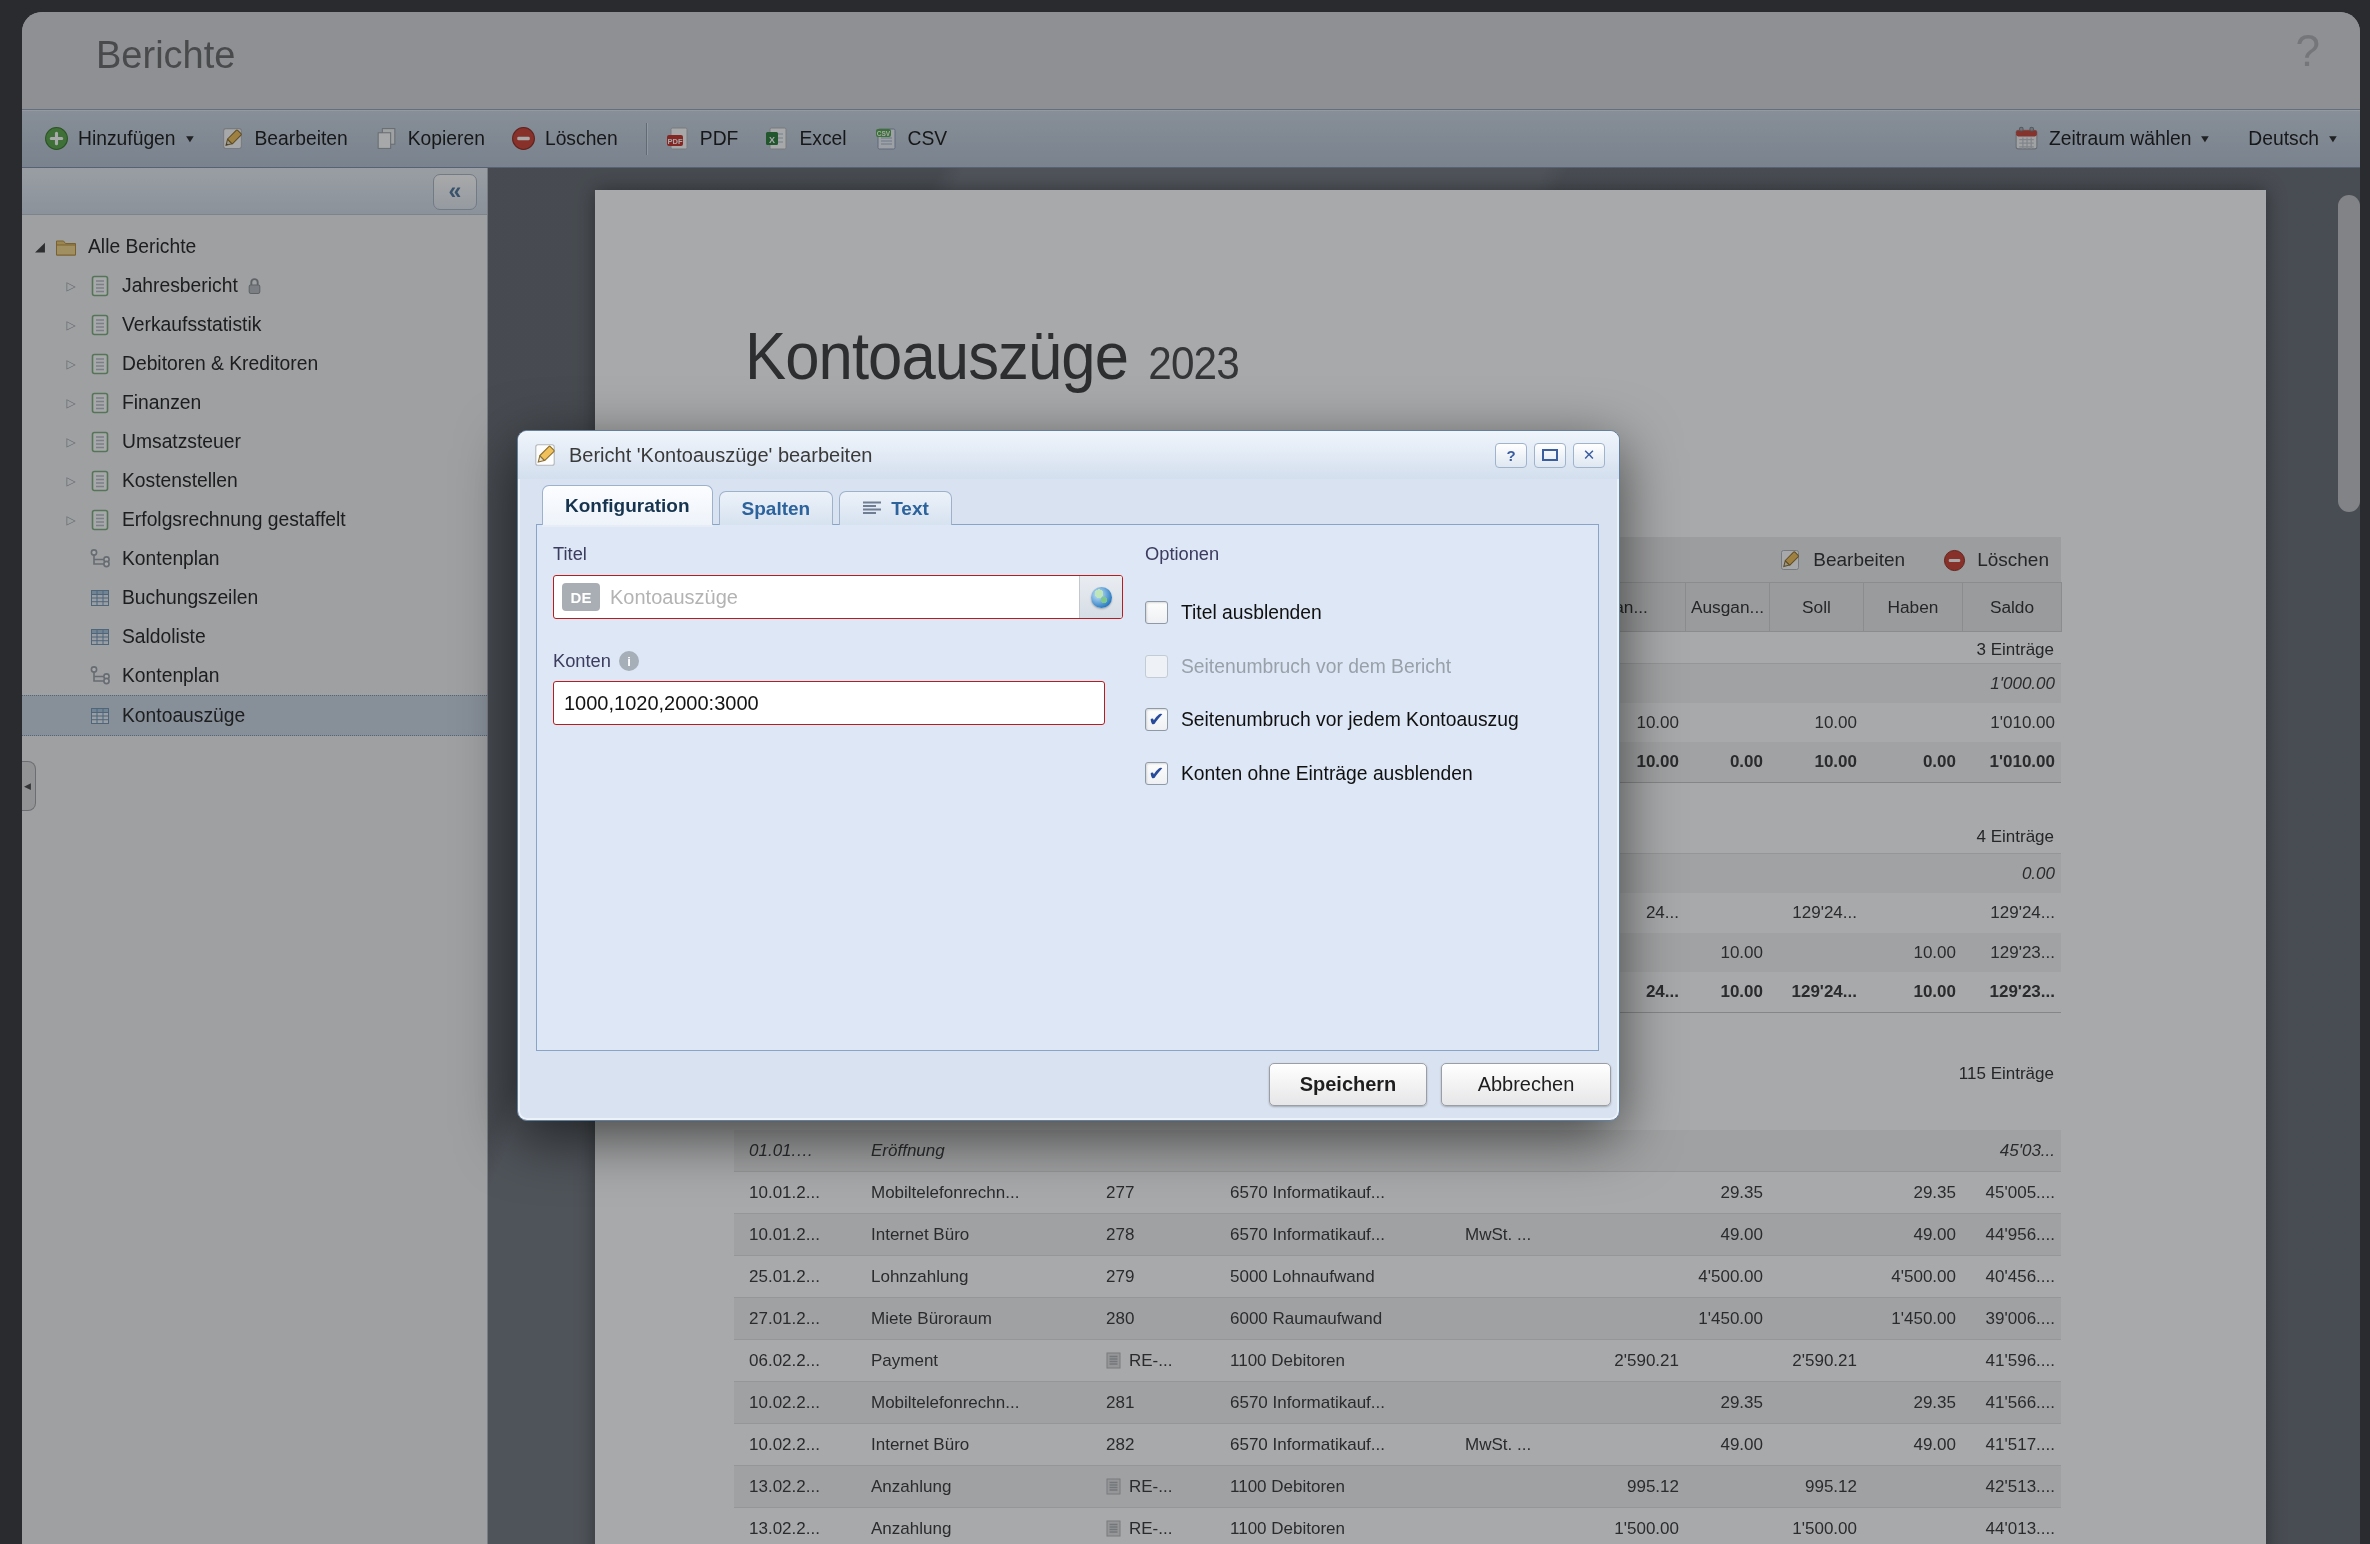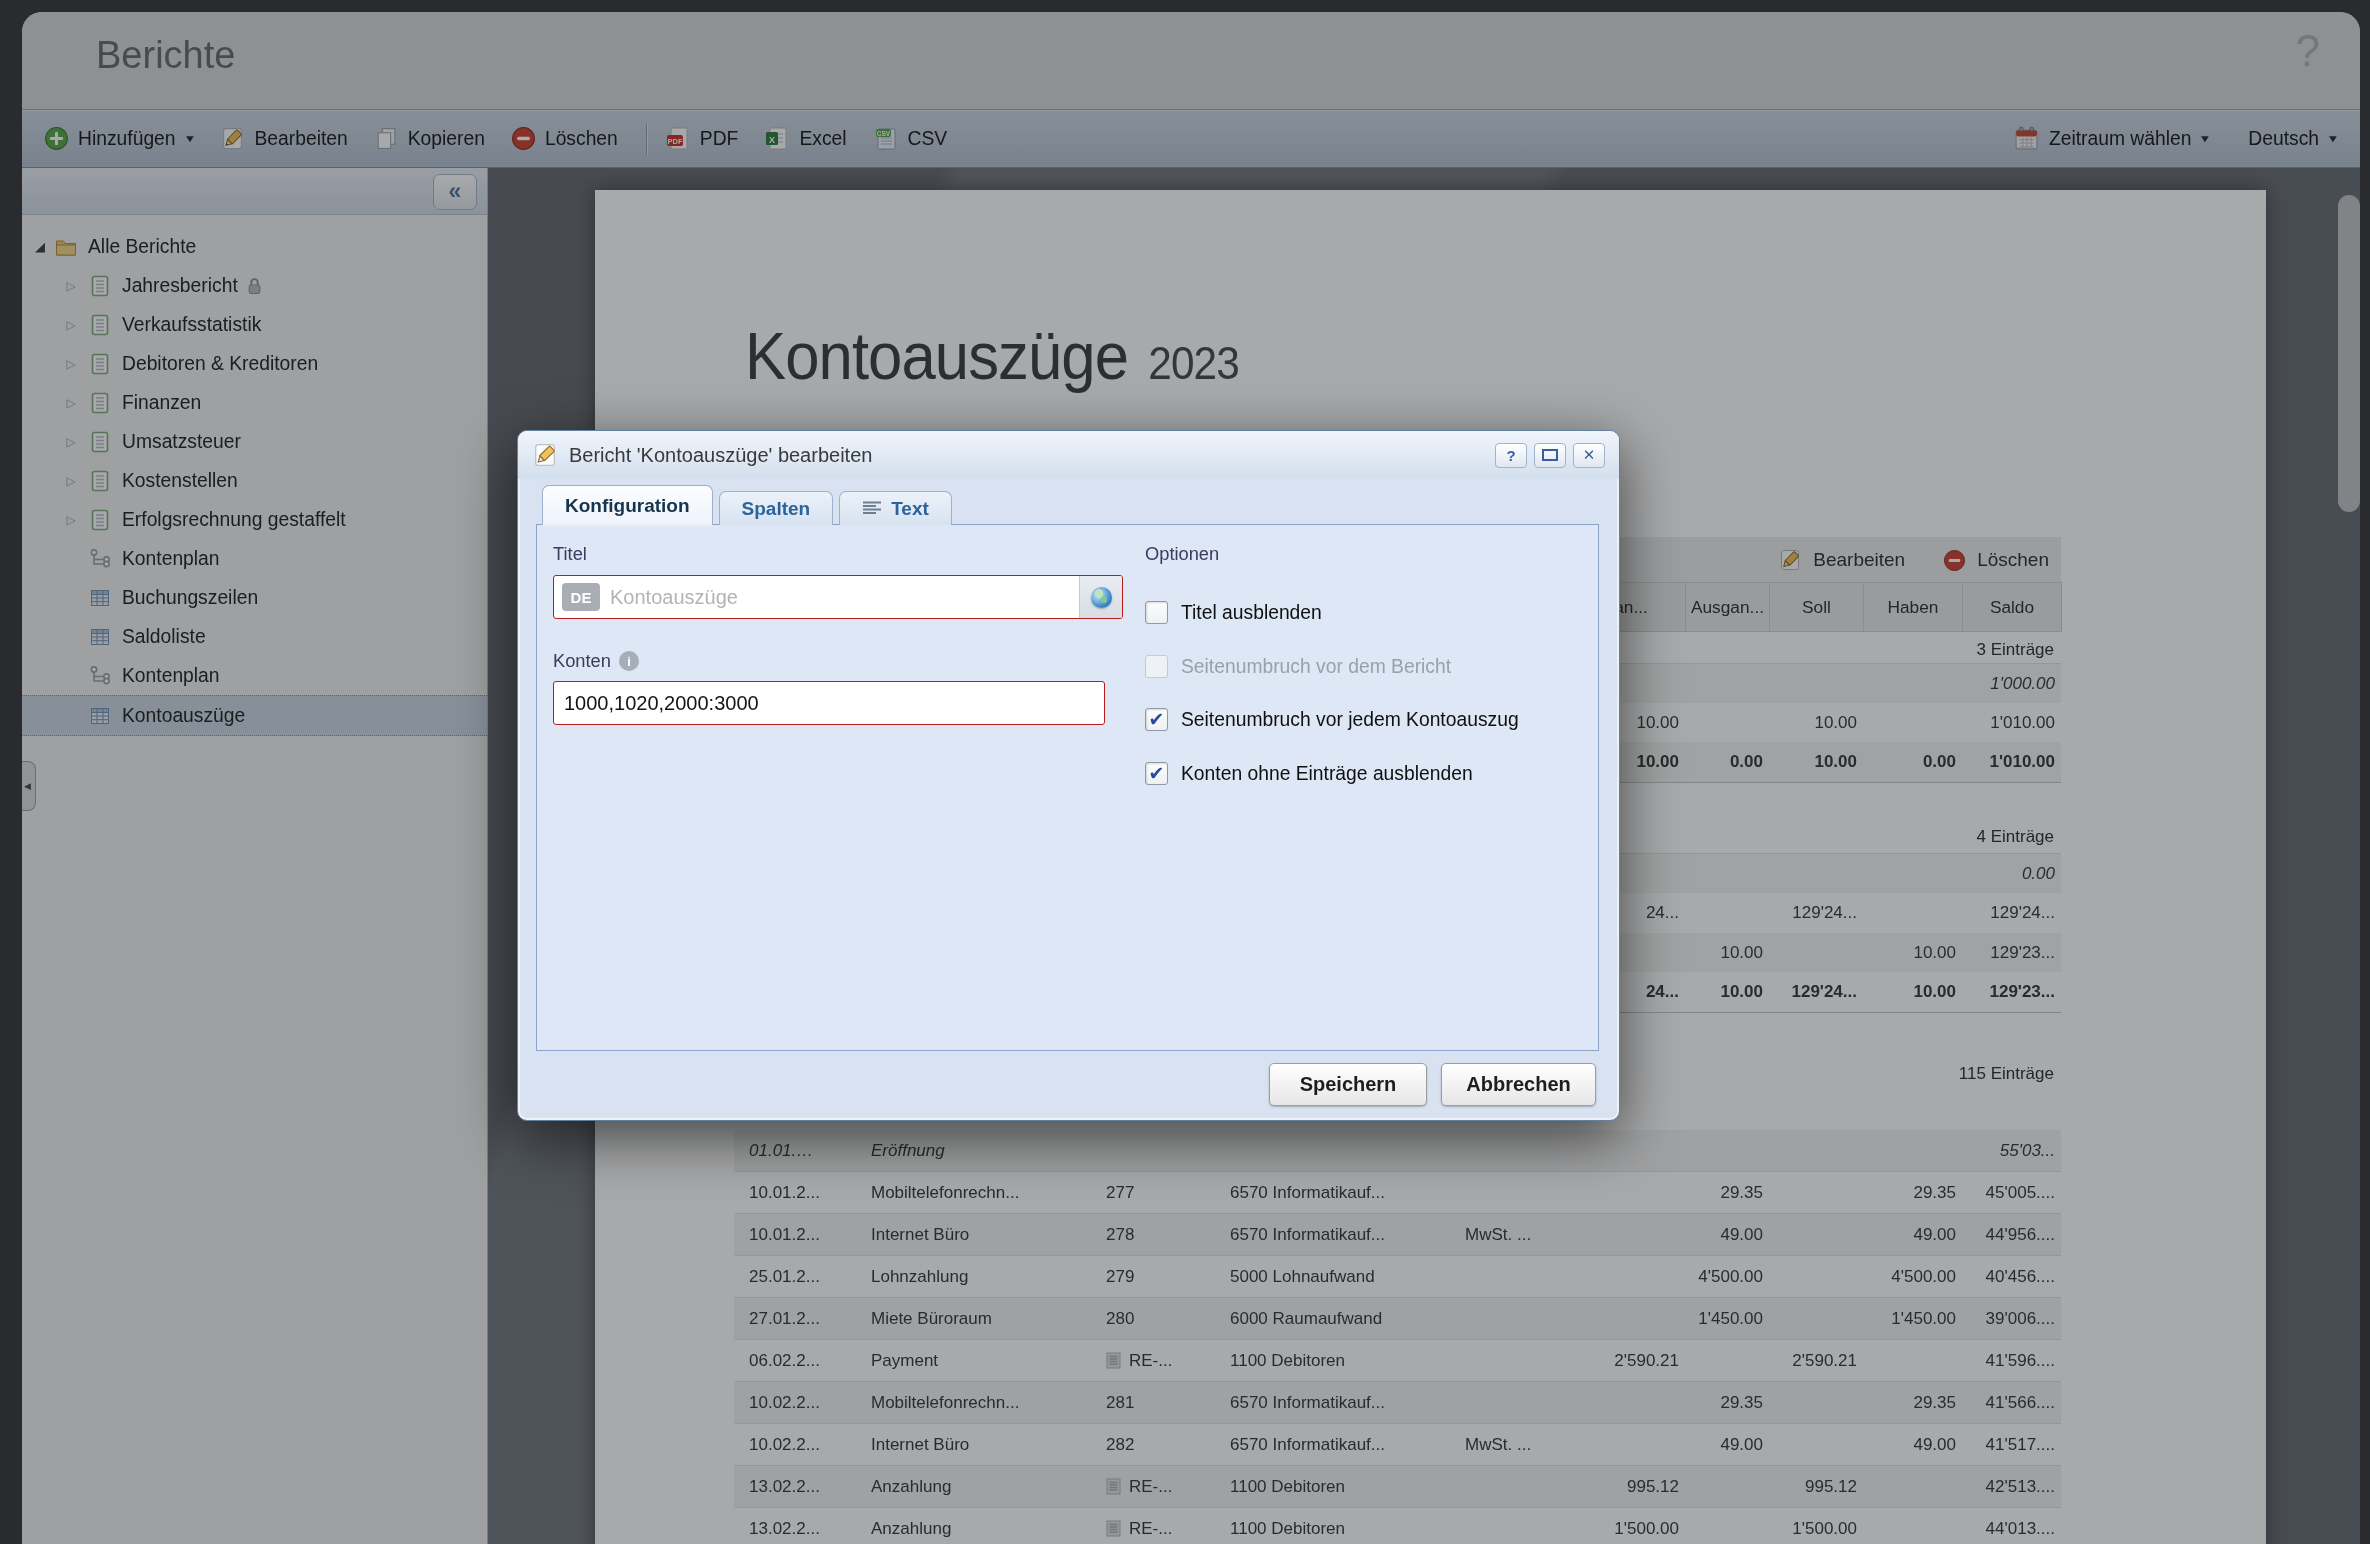--- a/index.html
+++ b/index.html
@@ -78,21 +78,21 @@
   .de-badge{width:38px;height:28px;margin-left:8px;background:#a9aeb5;color:#fff;border-radius:4px;font-weight:bold;font-size:15px;display:flex;align-items:center;justify-content:center;flex:none;}
   .globe-btn{width:42px;align-self:stretch;border-left:1px solid #c3c8cf;background:linear-gradient(#e9edf2,#d7dde5);border-radius:0 2px 2px 0;display:flex;align-items:center;justify-content:center;cursor:pointer;flex:none;}
   .globe{width:21px;height:21px;border-radius:50%;background:radial-gradient(circle at 38% 32%,#bfe6b8 0 22%,transparent 23%),radial-gradient(circle at 62% 62%,#7ec98a 0 18%,transparent 19%),radial-gradient(circle at 35% 35%,#cfeafe,#2f7fc4 70%,#1f5fa8);box-shadow:0 1px 2px rgba(0,0,0,.3);}
   .info-i{width:20px;height:20px;border-radius:50%;background:#a6aeb8;color:#fff;font-size:13px;font-weight:bold;display:flex;align-items:center;justify-content:center;font-style:normal;}
   .opt{position:absolute;display:flex;align-items:center;gap:13px;font-size:19.3px;color:#101010;cursor:pointer;}
   .cb{width:23px;height:23px;border:1px solid #8f9aa8;border-radius:3px;background:linear-gradient(#fdfdfd,#eef0f3);box-shadow:inset 1px 1px 2px rgba(0,0,0,.14);display:flex;align-items:center;justify-content:center;font-size:19px;font-weight:bold;color:#274a9b;box-sizing:border-box;flex:none;}
   .opt.disabled{color:#98a0aa;}
   .opt.disabled .cb{border-color:#c3cbd6;background:#eef1f5;box-shadow:none;}
   .dbtn{position:absolute;top:632px;height:43px;border-radius:5px;background:linear-gradient(#ffffff,#e6e6e8);border:1px solid #9b9ea3;box-shadow:0 1px 2px rgba(0,0,0,.25);font-size:20px;color:#1e1e1e;display:flex;align-items:center;justify-content:center;cursor:pointer;box-sizing:border-box;text-align:center;}
   #btn-save{left:751px;width:158px;font-weight:bold;}
-  #btn-cancel{left:923px;width:155px;font-weight:bold;}
+  #btn-cancel{left:923px;width:170px;}
   svg{display:block;}
 </style>
 </head>
 <body>
 
 <div id="stage">
   <div id="app">
 
     <div class="app-header">
       <div class="app-title">Berichte</div>
@@ -443,21 +443,21 @@
             <div class="txrow it">
               <div class="cell c-date">01.01.…</div>
               <div class="cell c-desc">Eröffnung</div>
               <div class="cell c-doc"></div>
                 <div class="cell c-acct"></div>
                 <div class="cell c-vat"></div>
               <div class="cell n"></div>
                 <div class="cell n"></div>
                 <div class="cell n"></div>
                 <div class="cell n"></div>
-              <div class="cell n">55'03...</div>
+              <div class="cell n">45'03...</div>
             </div>
             <div class="txrow">
               <div class="cell c-date">10.01.2...</div>
               <div class="cell c-desc">Mobiltelefonrechn...</div>
               <div class="cell c-doc">
                   <span>277</span>
                 </div>
               <div class="cell c-acct">6570 Informatikauf...</div>
               <div class="cell c-vat"></div>
               <div class="cell n"></div>

